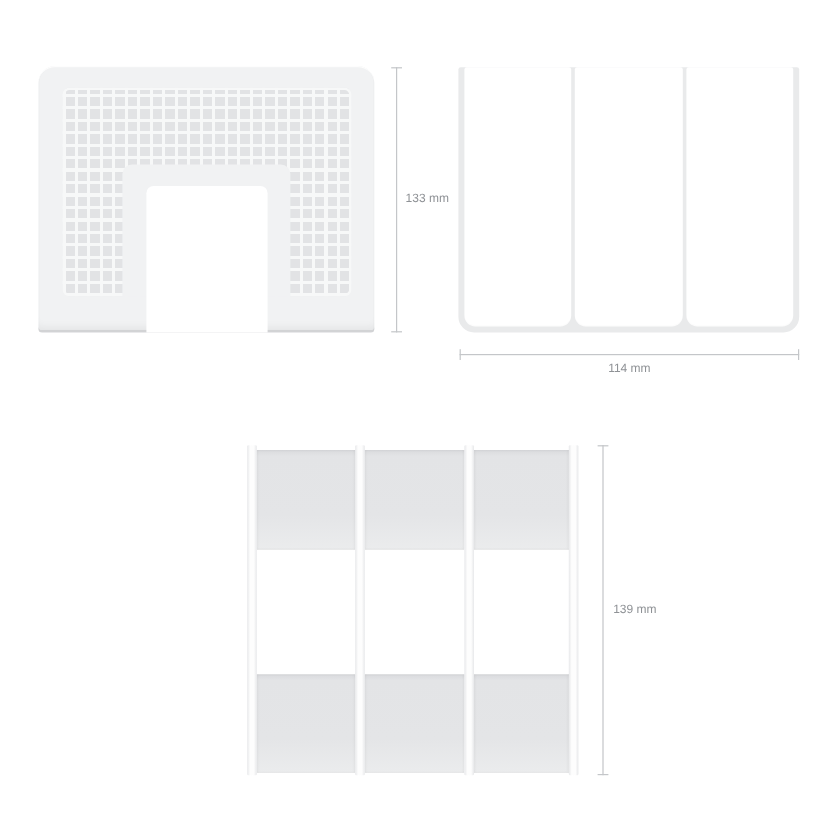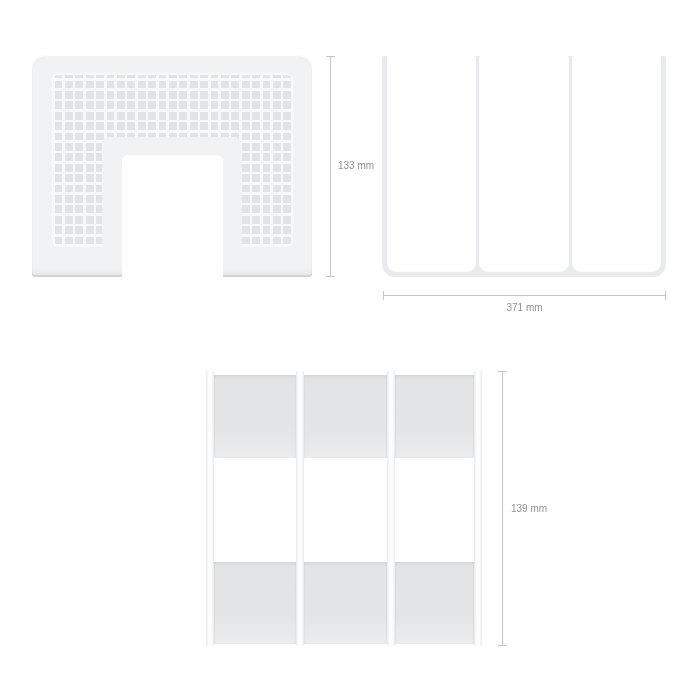--- a/index.html
+++ b/index.html
@@ -118,21 +118,21 @@
   <div class="compartment"></div>
   <div class="compartment"></div>
   <div class="compartment"></div>
 </div>
 
 <div class="abs dim-h" style="left:383px;top:291px;width:283px">
   <div class="cap l"></div>
   <div class="line"></div>
   <div class="cap r"></div>
 </div>
-<span class="abs dim-label center" style="left:383px;top:302px;width:283px">371 mm</span>
+<span class="abs dim-label center" style="left:383px;top:302px;width:283px">114 mm</span>
 
 <div class="abs side-body">
   <div class="post" style="left:0"></div>
   <div class="post" style="left:90px"></div>
   <div class="post" style="left:181px"></div>
   <div class="post" style="left:268px"></div>
   <div class="panel row-top col-1"></div>
   <div class="panel row-top col-2"></div>
   <div class="panel row-top col-3"></div>
   <div class="panel row-bottom col-1"></div>

